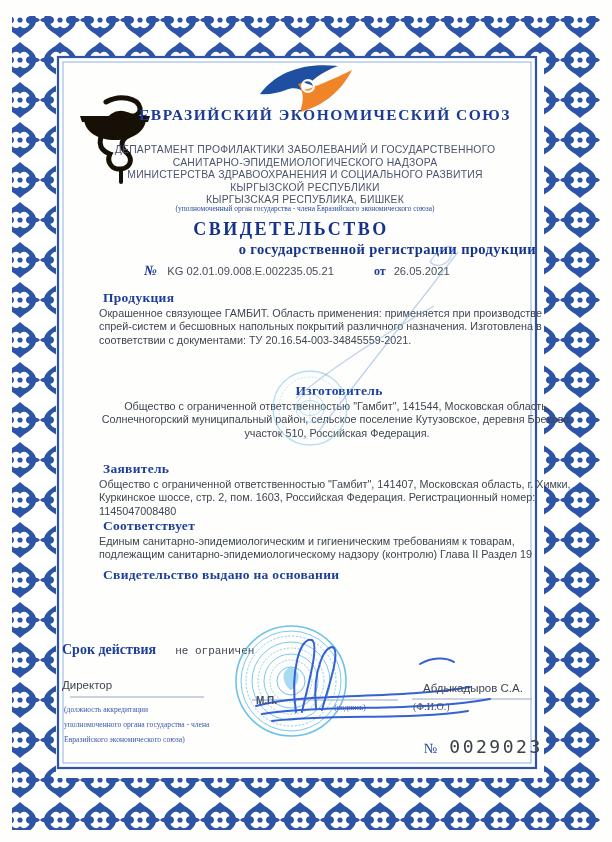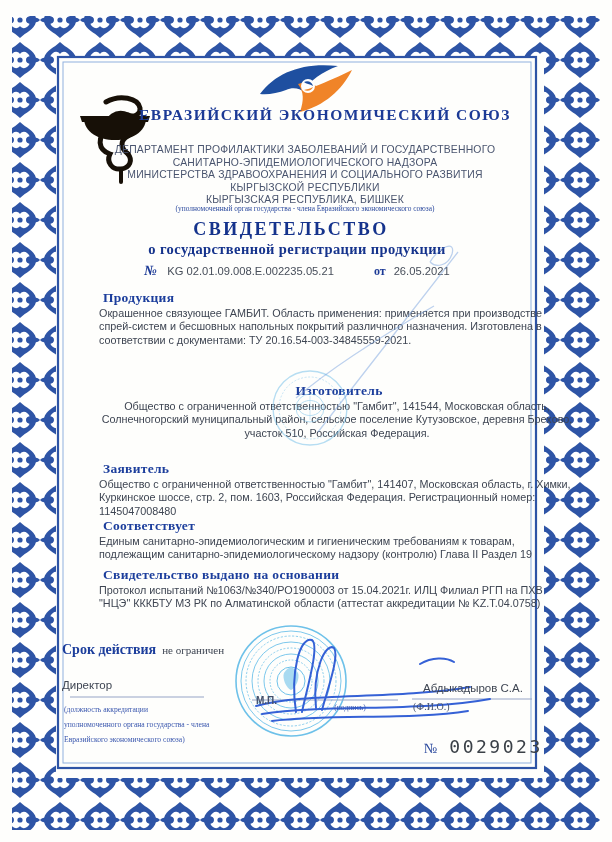--- a/index.html
+++ b/index.html
@@ -23,41 +23,41 @@
   .authority-note{
     left:70px;top:204px;width:470px;text-align:center;
     font-family:"Liberation Serif",serif;font-size:7.4px;color:#2c4a9e;
   }
   .doc-title{
     left:58px;top:219px;width:466px;text-align:center;
     font-family:"Liberation Serif",serif;font-weight:bold;font-size:18px;
     letter-spacing:2.5px;color:#15338c;
   }
   .doc-subtitle{
-    left:58px;top:241px;width:478px;text-align:center;
+    left:58px;top:241px;width:478px;text-align:right;
     font-family:"Liberation Serif",serif;font-weight:bold;font-size:14.5px;
     color:#15338c;letter-spacing:.4px;
   }
   .number-row{
     left:58px;top:263px;width:478px;display:flex;justify-content:center;
     align-items:baseline;font-size:11.2px;color:#474e5a;
   }
   .num-label{font-family:"Liberation Serif",serif;font-weight:bold;font-style:italic;
     font-size:14px;color:#1c3a96;margin-right:10px;}
   .date-label{font-family:"Liberation Serif",serif;font-weight:bold;
     font-size:12px;color:#1c3a96;margin:0 8px 0 40px;}
   
   .sec{left:62px;width:476px;padding-left:37px;}
   .sec-h{font-family:"Liberation Serif",serif;font-weight:bold;font-size:13.5px;
     color:#1c3e9c;letter-spacing:.3px;padding-left:4px;}
   .sec-b{font-size:10.8px;line-height:13.4px;color:#3e4552;margin-top:1px;}
   .validity{left:62px;top:642px;font-family:"Liberation Serif",serif;
     font-weight:bold;font-size:14px;color:#1c3e9c;}
-  .validity .val{font-family:Liberation Serif, serif;font-weight:normal;
-    font-size:11px;color:#3e4552;margin-left:6px;}
+  .validity .val{font-family:Liberation Mono, monospace;font-weight:normal;
+    font-size:11px;color:#3e4552;margin-left:19px;}
   
   .director{left:62px;top:679px;font-size:11.5px;color:#3e4552;}
   .pos-note{left:64px;top:702px;font-family:"Liberation Serif",serif;
     font-size:7.6px;line-height:15px;color:#3a57ae;}
   .mp-label{left:256px;top:695px;font-size:10px;color:#44506b;font-weight:bold;}
   .sign-caption{left:300px;top:703px;width:100px;text-align:center;
     font-family:"Liberation Serif",serif;font-size:7.6px;color:#3a57ae;}
   .signee{left:413px;top:682px;width:120px;text-align:center;font-size:11.5px;color:#3e4552;}
   .name-caption{left:413px;top:701px;font-family:"Liberation Serif",serif;
     font-size:10px;color:#44506b;}
@@ -150,21 +150,20 @@
     <div class="sec-b">Общество с ограниченной ответственностью "Гамбит", 141407, Московская область, г. Химки, Куркинское шоссе, стр. 2, пом. 1603, Российская Федерация. Регистрационный номер: 1145047008480</div>
   </div>
 
   <div class="abs sec" style="top:518px;">
     <div class="sec-h">Соответствует</div>
     <div class="sec-b">Единым санитарно-эпидемиологическим и гигиеническим требованиям к товарам, подлежащим санитарно-эпидемиологическому надзору (контролю) Глава II Раздел 19</div>
   </div>
 
   <div class="abs sec" style="top:567px;">
     <div class="sec-h">Свидетельство выдано на основании</div>
-    <div class="sec-b">Протокол испытаний №1063/№340/РО1900003 от 15.04.2021г. ИЛЦ Филиал РГП на ПХВ "НЦЭ" КККБТУ МЗ РК по Алматинской области (аттестат аккредитации № KZ.Т.04.0758)</div>
   </div>
 
   <div class="abs validity">
     <span>Срок действия</span><span class="val">не ограничен</span>
   </div>
 
   <svg class="abs overlay" width="612" height="842" viewBox="0 0 612 842" style="left:0;top:0;">
 
     <g stroke="#7cc3ea" fill="none" opacity="0.55">
       <circle cx="310" cy="408" r="37" stroke-width="1.4"></circle>

